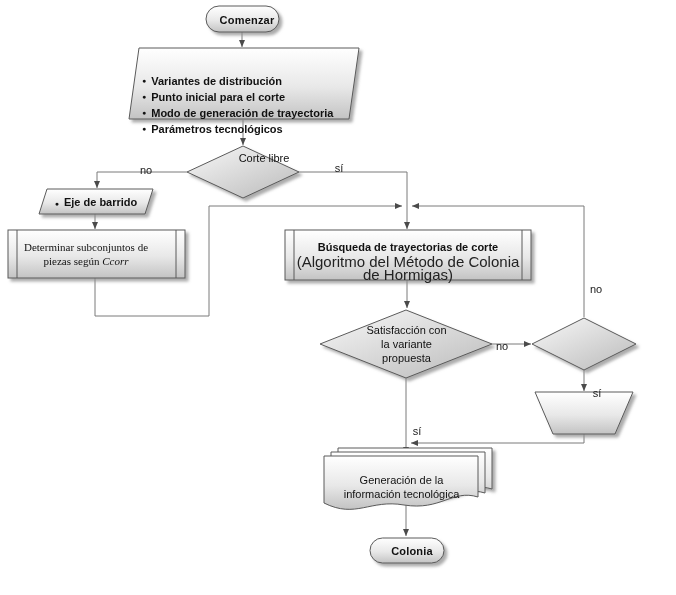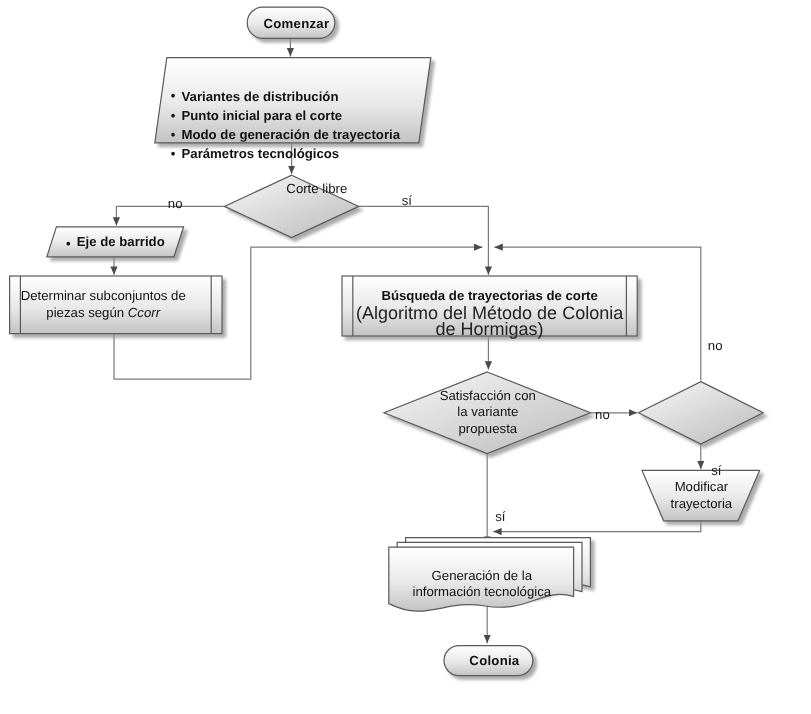--- a/index.html
+++ b/index.html
@@ -137,41 +137,37 @@
       <span>Parámetros tecnológicos</span>
     </div>
   </div>
 
   <div class="lbl" style="left:243px;top:158px;padding-left:42px;">Corte libre</div>
 
   <div class="lbl eje" style="left:96px;top:202px;">
     <span class="dot">●</span><span>Eje de barrido</span>
   </div>
 
-  <div class="block" style="left:10px;top:240px;width:152px;">
+  <div class="block" style="left:10px;top:240px;width:152px;font-family:Liberation Serif, serif;">
     <div class="ln">Determinar subconjuntos de</div>
     <div class="ln"><span>piezas según </span><span class="it">Ccorr</span></div>
   </div>
 
   <div class="block" style="left:290px;top:240px;width:236px;">
     <div class="b-line1">Búsqueda de trayectorias de corte</div>
     <div class="b-line2">(Algoritmo del Método de Colonia de Hormigas)</div>
   </div>
 
   <div class="block" style="left:340px;top:323px;width:133px;">
     <div class="ln">Satisfacción con</div>
     <div class="ln">la variante</div>
     <div class="ln">propuesta</div>
   </div>
 
 
-  <div class="block" style="left:537px;top:399px;width:95px;">
-    <div class="ln">Modificar</div>
-    <div class="ln">trayectoria</div>
-  </div>
 
   <div class="block" style="left:329px;top:473px;width:145px;">
     <div class="ln">Generación de la</div>
     <div class="ln">información tecnológica</div>
   </div>
 
   <div class="lbl pill-lbl" style="left:407px;top:551px;">Colonia</div>
 
   <div class="edge-lbl" style="left:146px;top:159px;">no</div>
   <div class="edge-lbl" style="left:339px;top:157px;">sí</div>

